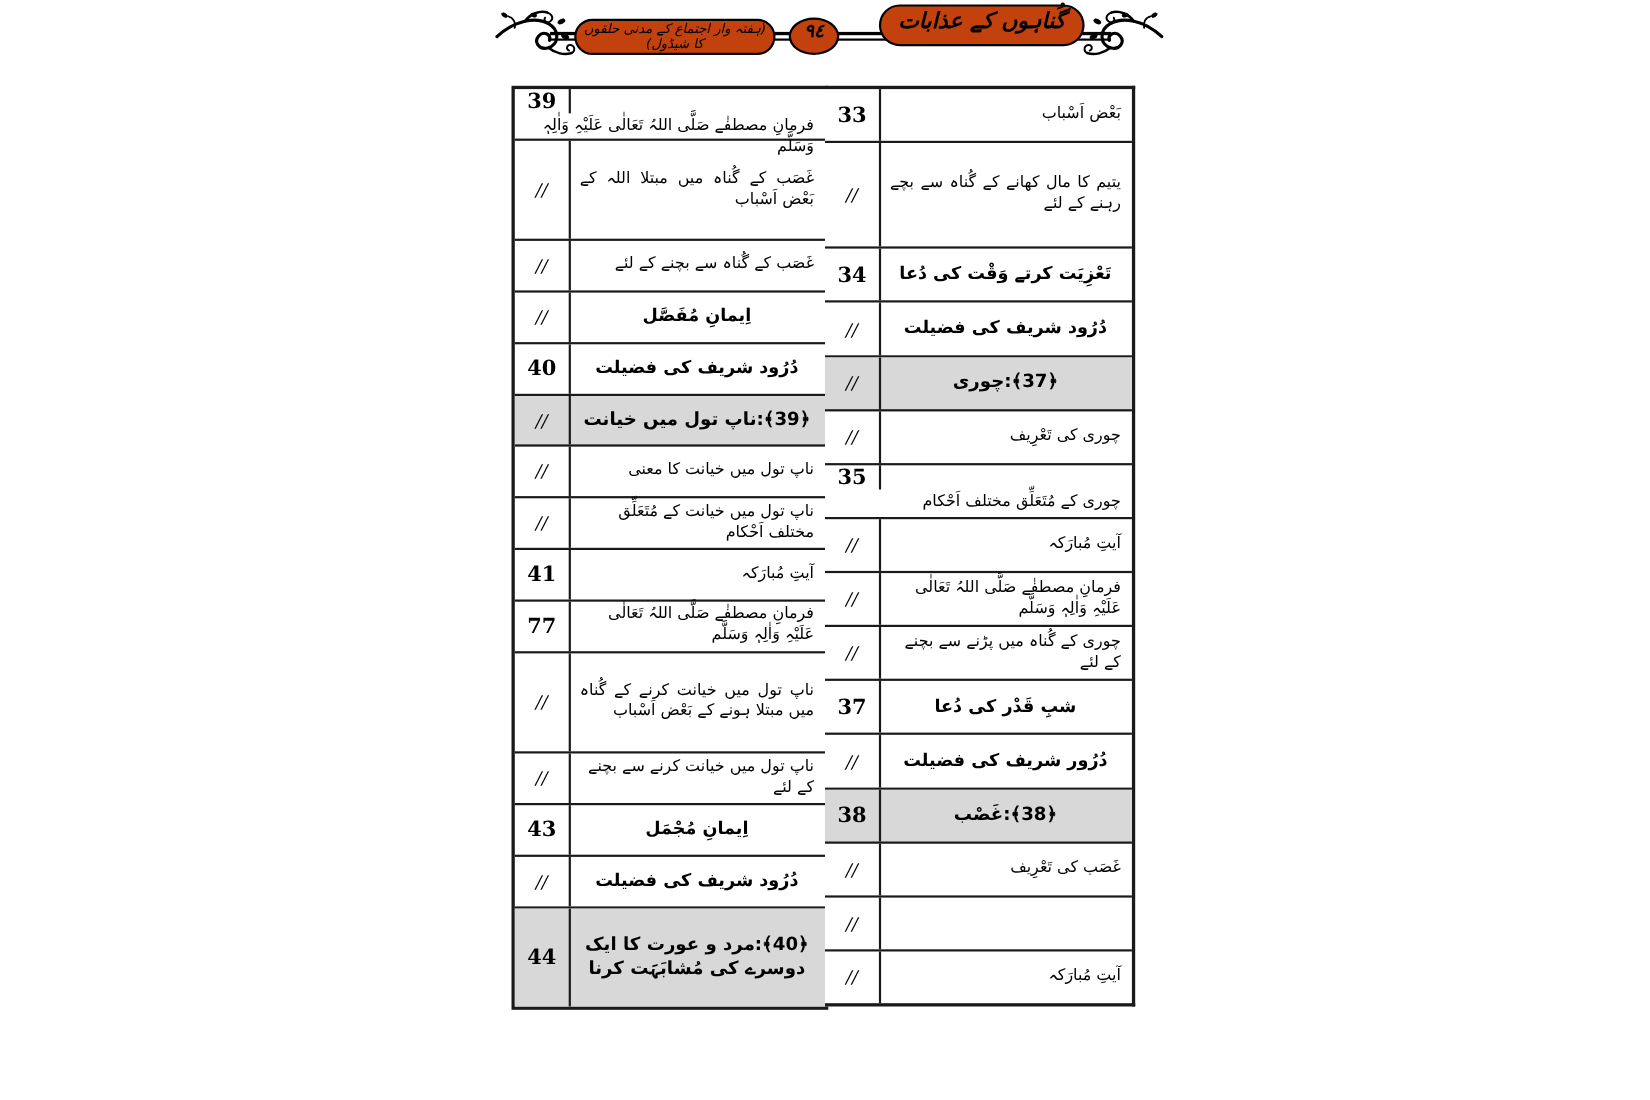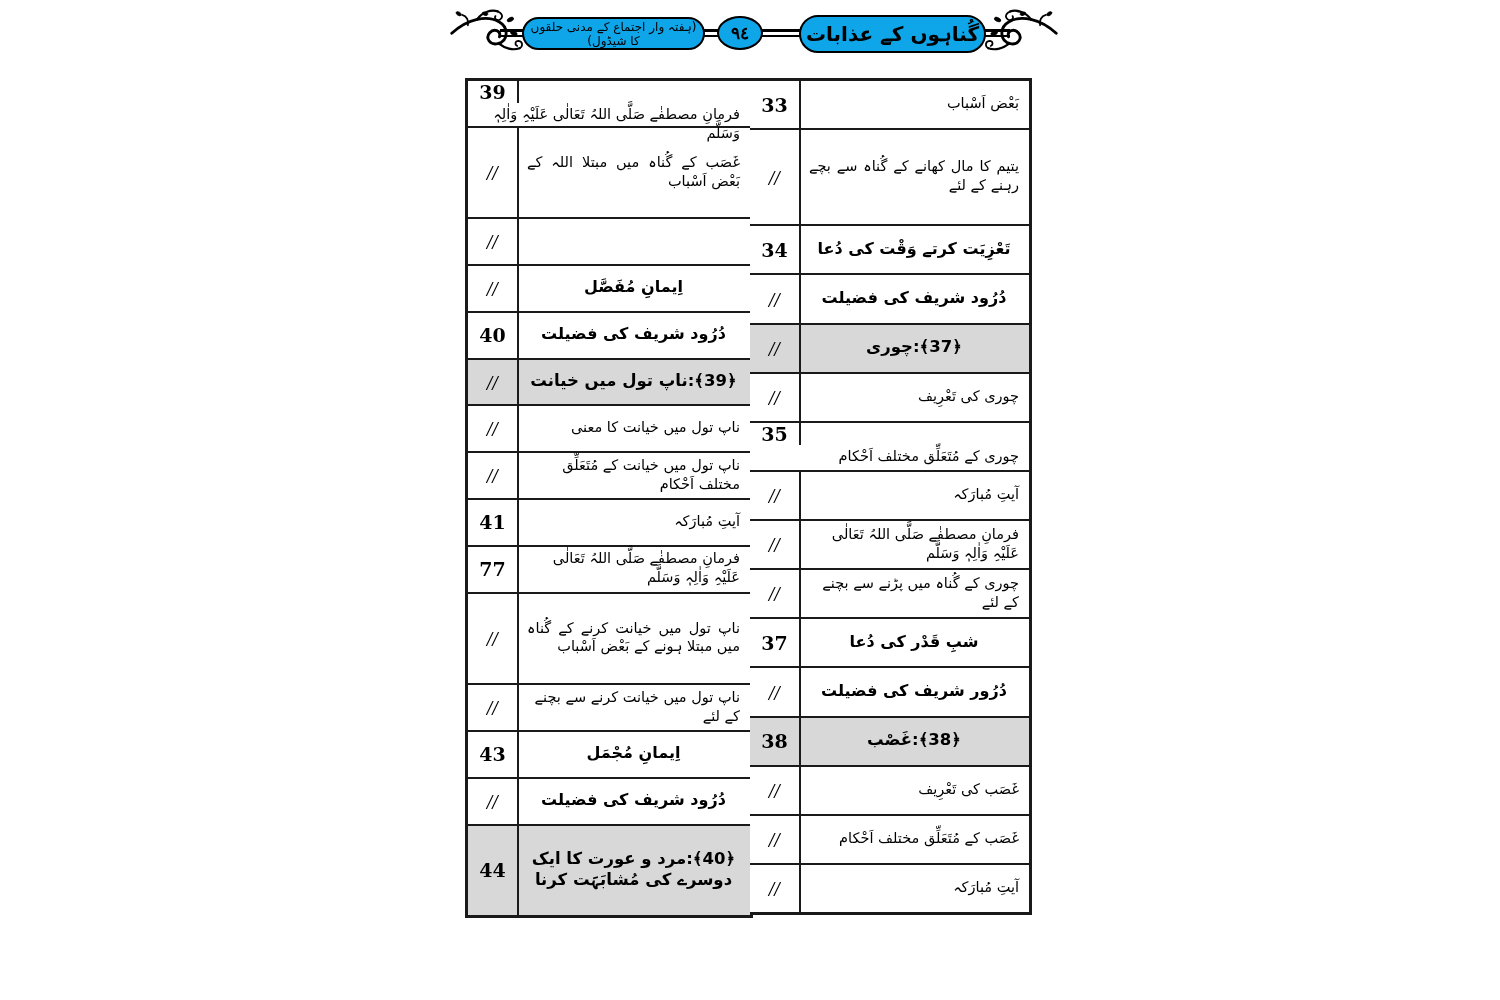--- a/index.html
+++ b/index.html
@@ -22,32 +22,33 @@
   
   .dline{
     position:absolute;
     border-top:3px solid var(--ink);
     border-bottom:2px solid var(--ink);
     height:8px;
     z-index:0;
   }
   .pillbox{
     position:absolute;
-    background:#0ea5e9;
+    background:#c2410c;
     border:2px solid var(--ink);
     border-radius:20px;
-    display:flex;align-items:center;justify-content:center;
+    display:flex;align-items:flex-start;justify-content:center;
     z-index:2;
     direction:rtl;
     text-align:center;
+    font-style:italic;
   }
   .flourish{position:absolute;z-index:1;}
   .flourish.mirror{transform:scaleX(-1);}
 
-  #header-title{left:799px;top:15px;width:187px;height:38px;border-width:2.5px;
+  #header-title{left:799px;top:4px;width:187px;height:38px;border-width:2.5px;
     font-size:20px;font-weight:bold;}
   #header-pageno{left:717px;top:16px;width:46px;height:34px;border-radius:50%;
     font-size:17px;font-weight:bold;font-family:"DejaVu Serif",serif;}
   #header-note{left:522px;top:17px;width:183px;height:33px;
     font-size:12px;}
   #header-line{left:500px;top:29px;width:510px;}
 
   
   .toc{
     position:absolute;
@@ -143,20 +144,23 @@
       </div>
     </div>
     <div class="trow multi" style="flex-grow: 2;">
       <div class="ncell ditto">//</div>
       <div class="tcell">
         <span class="inner">غَصَب کے گُناہ میں مبتلا اللہ کے بَعْض اَسْباب</span>
       </div>
     </div>
     <div class="trow" style="flex-grow: 1;">
       <div class="ncell ditto">//</div>
+      <div class="tcell">
+        <span class="inner">غَصَب کے گُناہ سے بچنے کے لئے</span>
+      </div>
     </div>
     <div class="trow bold" style="flex-grow: 1;">
       <div class="ncell ditto">//</div>
       <div class="tcell">
         <span class="inner">اِیمانِ مُفَصَّل</span>
       </div>
     </div>
     <div class="trow bold" style="flex-grow: 1;">
       <div class="ncell">40</div>
       <div class="tcell">
@@ -304,23 +308,20 @@
       </div>
     </div>
     <div class="trow" style="flex-grow: 1;">
       <div class="ncell ditto">//</div>
       <div class="tcell">
         <span class="inner">غَصَب کی تَعْرِیف</span>
       </div>
     </div>
     <div class="trow" style="flex-grow: 1;">
       <div class="ncell ditto">//</div>
-      <div class="tcell">
-        <span class="inner">غَصَب کے مُتَعَلِّق مختلف اَحْکام</span>
-      </div>
     </div>
     <div class="trow" style="flex-grow: 1;">
       <div class="ncell ditto">//</div>
       <div class="tcell">
         <span class="inner">آیتِ مُبارَکہ</span>
       </div>
     </div>
   </div>
 
 <div class="abs" style="left:0;top:930px;width:1500px;height:70px;">

